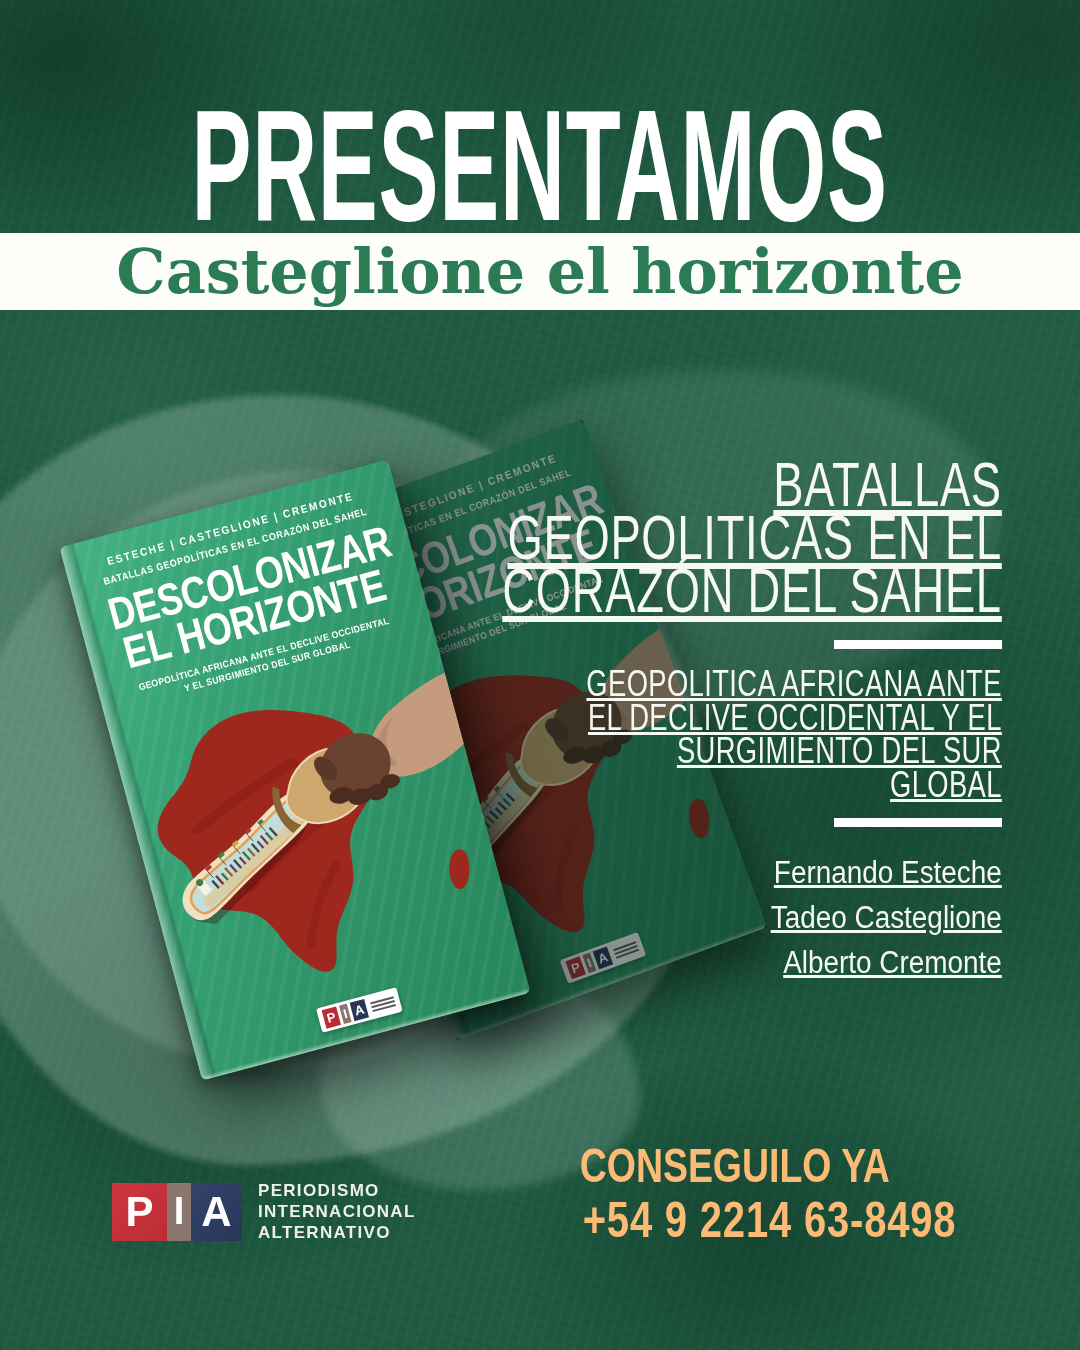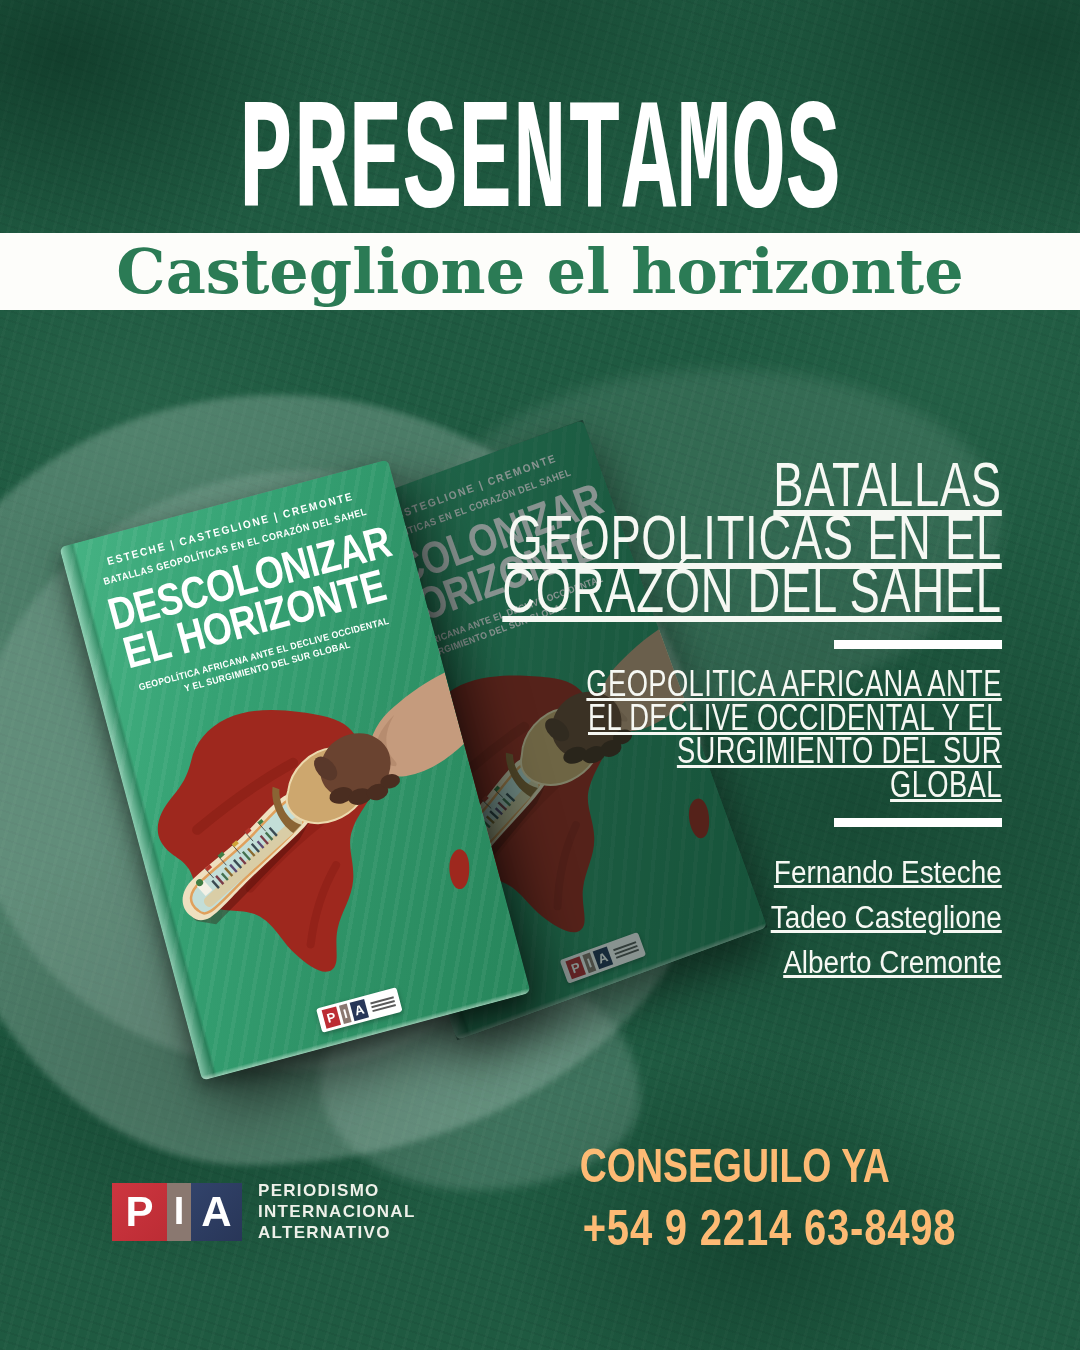--- a/index.html
+++ b/index.html
@@ -50,21 +50,21 @@
   }
   .blob-c {
     left:320px; top:975px; width:320px; height:215px;
     background:rgba(222,240,229,.17);
     border-radius:60% 40% 52% 48% / 50% 58% 42% 50%;
     filter:blur(5px);
   }
   
   .presentamos {
     position:absolute; top:100px; left:0; width:100%;
-    text-align:center; color:#fff; z-index:6;font-family:Liberation Mono, monospace;
+    text-align:center; color:#fff; z-index:6;
   }
   .presentamos > span {
     display:inline-block;
     font-size:125px; font-weight:700; line-height:1.05; letter-spacing:1px;
     transform:scale(.72,1.26); transform-origin:50% 50%;
   }
   .banner {
     position:absolute; top:233px; left:0; width:100%; height:77px;
     background:#fdfdfa; z-index:6; display:flex; align-items:center; justify-content:center;
   }
@@ -157,21 +157,21 @@
   }
   .logo-p { width:55px; background:linear-gradient(135deg,#cd3640,var(--logo-red,#bc2c34)); }
   .logo-i { width:24px; background:var(--logo-taupe,#8a7870); font-size:38px; }
   .logo-a { width:51px; background:linear-gradient(135deg,#32436b,var(--logo-navy,#283658)); }
   .logo-caption { margin-left:16px; color:#eef0e9; font-size:17px; font-weight:600; letter-spacing:1.3px; line-height:21px; }
   .cta-block { position:absolute; left:536px; top:1140px; width:500px; text-align:left; color:#fdba74; z-index:5; }
   .cta-text > span {
     display:inline-block; font-size:48px; font-weight:700; line-height:52px;
     transform:scaleX(.78); transform-origin:50% 50%; white-space:nowrap;
   }
-  .phone-number { margin-top:8px; }
+  .phone-number { margin-top:0; }
   .phone-number > span {
     display:inline-block; font-size:50px; font-weight:700; line-height:56px; letter-spacing:1px;
     transform:scaleX(.8); transform-origin:50% 50%; white-space:nowrap;
   }
 </style>
 </head>
 <body>
 
 <div class="poster">
   <div class="bg-texture"></div>

